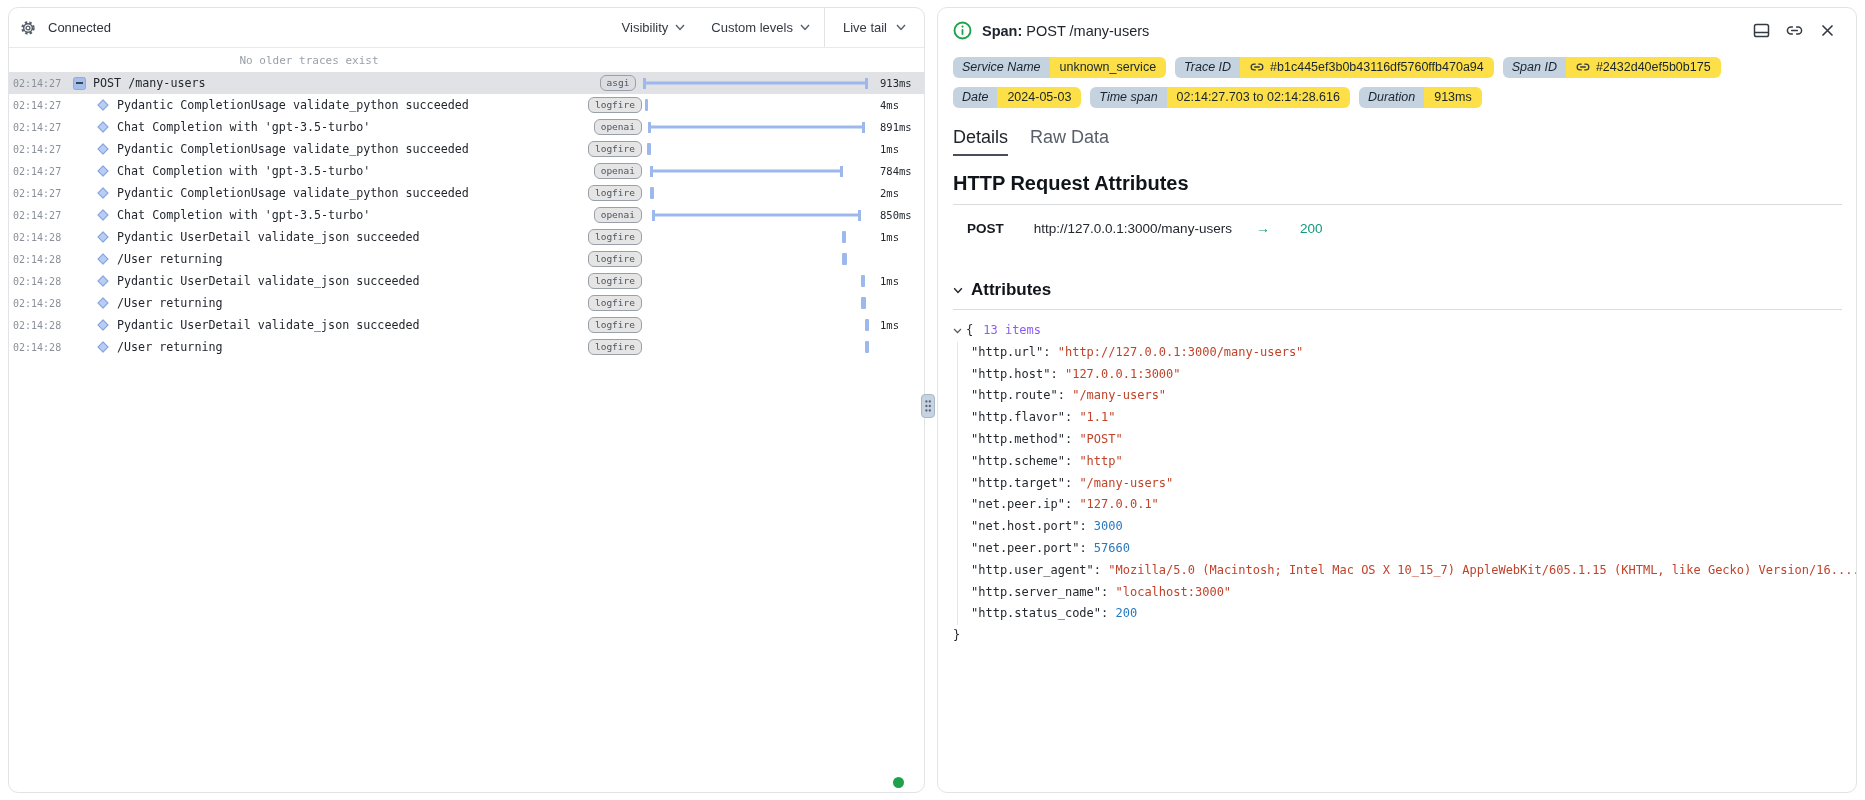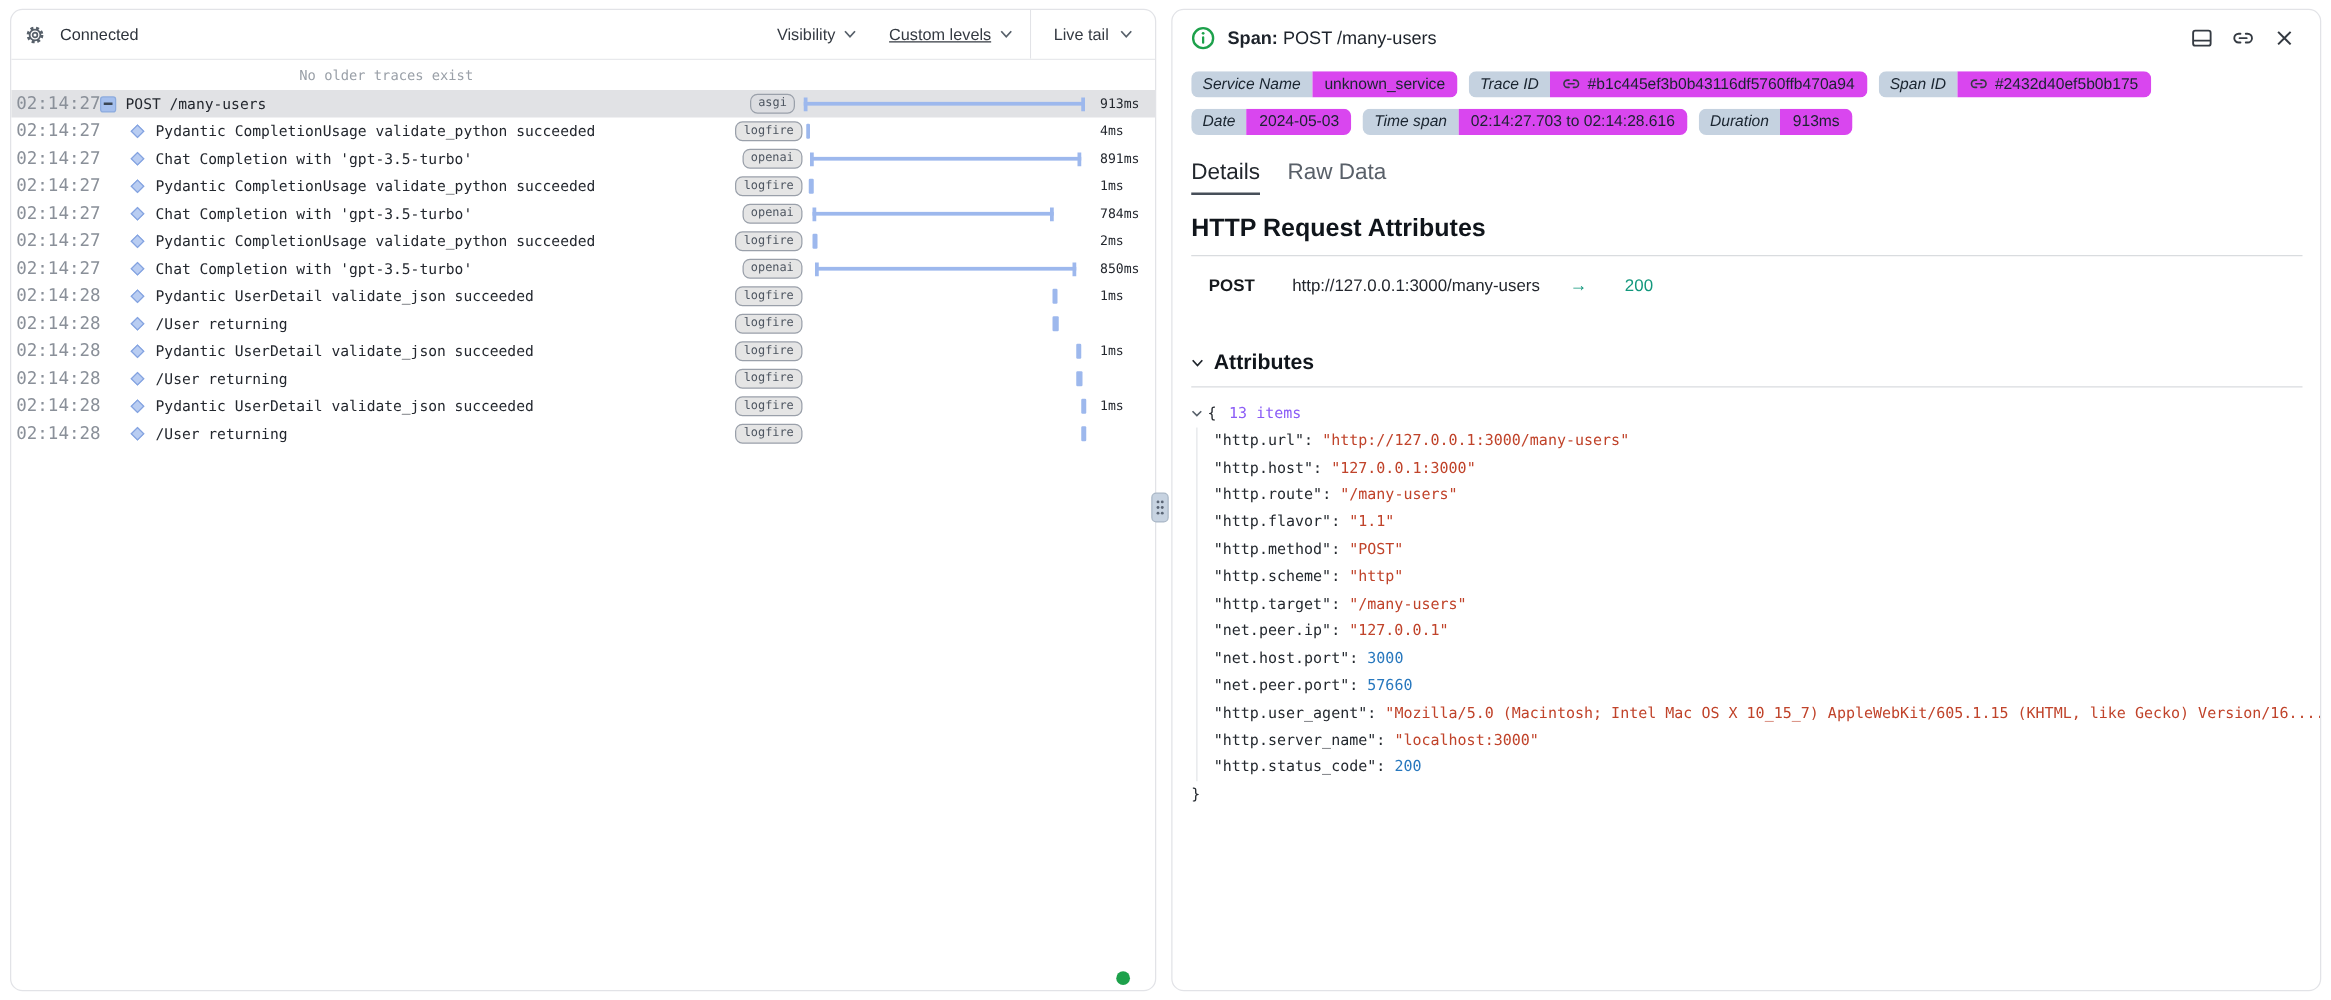--- a/index.html
+++ b/index.html
@@ -7,30 +7,30 @@
               font-family:"Liberation Sans", sans-serif; color:#23272e; }
   .wrap { position:relative; display:flex; gap:12px; padding:7px 8px; height:800px; }
 
   
   .panel { border:1px solid #e2e3e7; border-radius:10px; background:#fff; }
   .lp { flex:0 0 917px; display:flex; flex-direction:column; position:relative; overflow:hidden; }
   .lp-header { height:40px; display:flex; align-items:center; border-bottom:1px solid #e8e9ec; }
   .lp-status { display:flex; align-items:center; gap:12px; padding-left:11px; font-size:13px; color:#2d333b; }
   .lp-right { margin-left:auto; display:flex; align-items:center; height:100%; }
   .hdr-dd { display:flex; align-items:center; gap:7px; font-size:13px; color:#343a42; cursor:pointer; }
-  .hdr-dd + .hdr-dd { margin-left:26px;text-decoration:underline; }
+  .hdr-dd + .hdr-dd { margin-left:26px; }
   .livetail { height:100%; display:flex; align-items:center; gap:9px; padding:0 18px; margin-left:14px;
               border-left:1px solid #e2e3e7; border-radius:0 10px 0 0; font-size:13px; color:#343a42; cursor:pointer; }
   .chev { width:10px; height:7px; display:inline-block; }
   .notice { height:24px; display:flex; align-items:center; justify-content:center; width:600px;
             font-family:"DejaVu Sans Mono", monospace; font-size:11px; color:#9aa0a8; }
 
   .trow { height:22px; display:flex; align-items:center; font-family:"DejaVu Sans Mono", monospace; cursor:pointer; }
   .trow.selected { background:#e1e2e5; }
-  .t-time { flex:0 0 64px; padding-left:4px; font-size:14px; color:#8a9099; }
+  .t-time { flex:0 0 64px; padding-left:4px; font-size:10px; color:#8a9099; }
   .t-ind  { flex:0 0 0; }
   .trow.child .t-ind { flex:0 0 24px; }
   .t-icon { flex:0 0 20px; display:flex; align-items:center; }
   .t-icon .collapse { width:13px; height:13px; border-radius:2.5px; background:#a5bfed; border:1px solid #8cabde;
                       display:flex; align-items:center; justify-content:center; }
   .t-icon .collapse i { display:block; width:7px; height:2px; background:#3b4654; }
   .t-icon .diamond { width:8px; height:8px; margin-left:2px; background:#b9cdf2; border:1px solid #84a3e0; transform:rotate(45deg); }
   .t-label { flex:1 1 auto; font-size:11.7px; color:#23272e; white-space:nowrap; overflow:hidden; }
   .t-tagc { flex:0 0 48px; display:flex; justify-content:center; }
   .t-tag { font-size:9.5px; color:#4d5560; background:#e5e5e5; border:1px solid #9aa0aa; border-radius:6px;
@@ -54,21 +54,21 @@
   .rp { flex:1 1 auto; padding:13px 14px 14px 15px; overflow:hidden; }
   .rp-head { display:flex; align-items:center; gap:10px; }
   .rp-title { font-size:14.5px; color:#1d232b; }
   .rp-title b { font-weight:bold; }
   .rp-actions { margin-left:auto; display:flex; align-items:center; gap:15px; padding-right:6px; }
   .icon-btn { width:18px; height:18px; display:flex; align-items:center; justify-content:center; cursor:pointer; color:#343a42; }
 
   .meta { display:flex; flex-wrap:wrap; gap:9px 9px; margin-top:17px; max-width:920px; }
   .pill { display:inline-flex; border-radius:6px; overflow:hidden; font-size:12.5px; color:#19242f; }
   .pill .m-label { background:#c5d2e0; padding:3px 9px 4px; font-style:italic; }
-  .pill .m-val { background:#d946ef; padding:3px 10px 4px; display:flex; align-items:center; gap:6px; }
+  .pill .m-val { background:#fde047; padding:3px 10px 4px; display:flex; align-items:center; gap:6px; }
   .pill .m-link { display:none; }
   .pill.haslink .m-link { display:inline-flex; }
 
   .tabs { display:flex; gap:22px; margin-top:19px; }
   .tab { font-size:18px; color:#596069; padding-bottom:6px; cursor:pointer; }
   .tab.active { color:#21262c; border-bottom:2px solid #474f59; }
 
   .h1 { font-size:20px; font-weight:bold; color:#10151b; margin-top:16px; }
   .rule { border:none; border-top:1px solid #d9dcdf; margin-top:9px; }
   .req { display:flex; align-items:center; gap:30px; margin:15px 0 0 14px; font-size:13.5px; }

